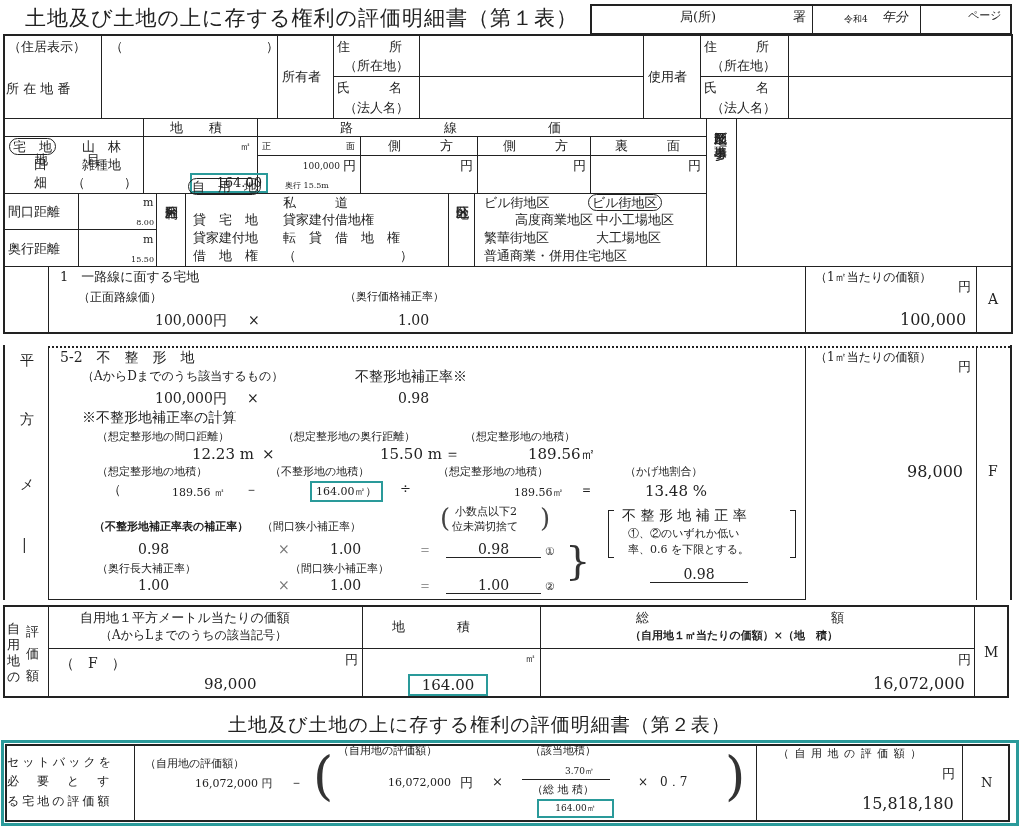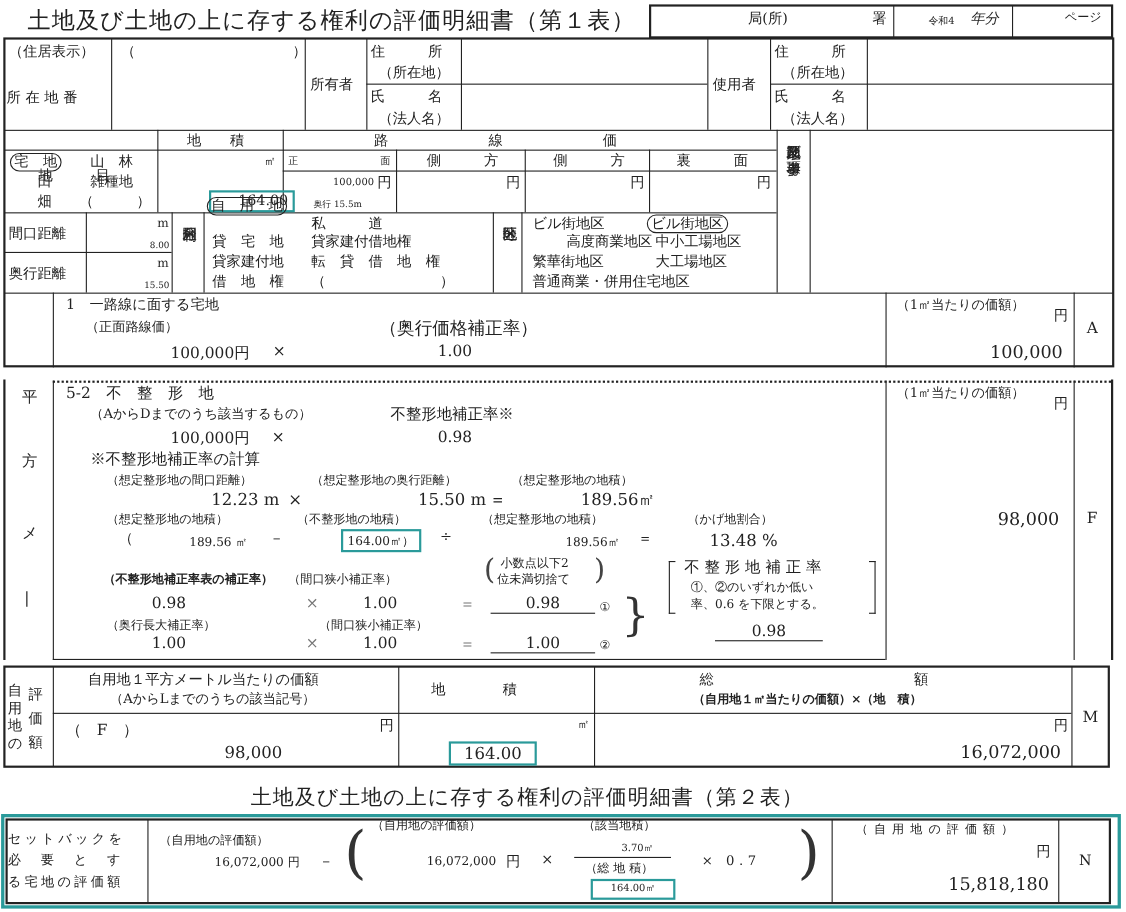--- a/index.html
+++ b/index.html
@@ -144,21 +144,21 @@
 <div class="txt" style="left:484px; top:247px;">普通商業・併用住宅地区</div>
 <div class="txt" style="left:588px; top:194px;"><span class="circle">ビル街地区</span></div>
 <div class="txt" style="left:596px; top:211px;">中小工場地区</div>
 <div class="txt" style="left:596px; top:229px;">大工場地区</div>
 
 <div class="line-v" style="left:48px; top:266px; height:68px;"></div>
 <div class="line-v" style="left:805px; top:266px; height:68px;"></div>
 <div class="line-v" style="left:976px; top:266px; height:68px;"></div>
 <div class="txt" style="left:60px; top:268px; font-size:13px;">1　一路線に面する宅地</div>
 <div class="txt" style="left:78px; top:289px; font-size:12px;">（正面路線価）</div>
-<div class="txt" style="left:345px; top:289px; font-size:16px;">（奥行価格補正率）</div>
+<div class="txt" style="left:345px; top:289px; font-size:11px;">（奥行価格補正率）</div>
 <div class="txt" style="left:155px; top:312px; font-size:14px;">100,000円</div>
 <div class="txt" style="left:248px; top:312px; font-size:14px;">×</div>
 <div class="txt" style="left:398px; top:312px; font-size:14px;">1.00</div>
 <div class="txt" style="left:815px; top:269px; font-size:12px;">（1㎡当たりの価額）</div>
 <div class="txt" style="left:958px; top:278px;">円</div>
 <div class="txt" style="left:900px; top:310px; font-size:16px;">100,000</div>
 <div class="txt" style="left:988px; top:291px; font-size:14px;">A</div>
 
 <div class="line-v" style="left:3px; top:345px; height:255px; width:2px;"></div>
 <div class="line-v" style="left:1010px; top:345px; height:255px; width:2px;"></div>

